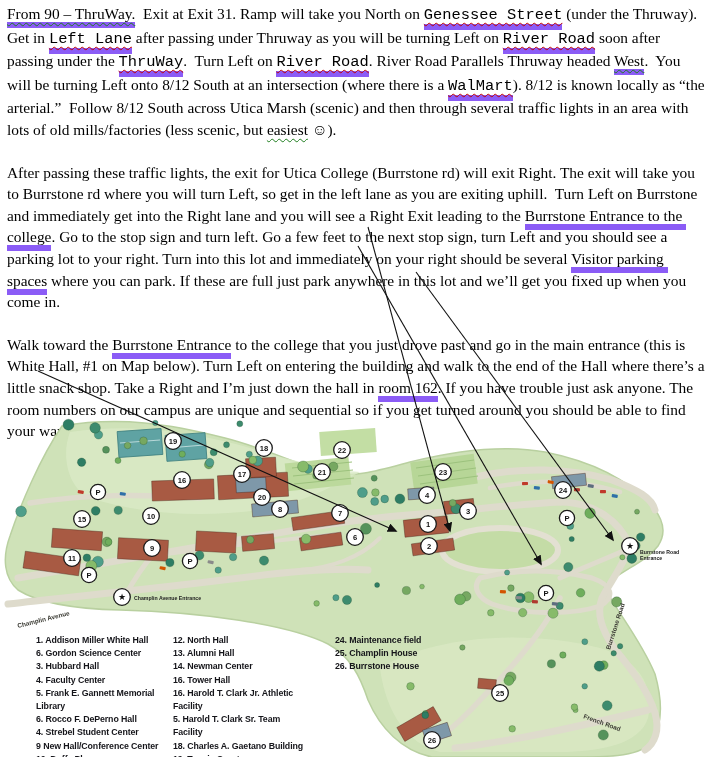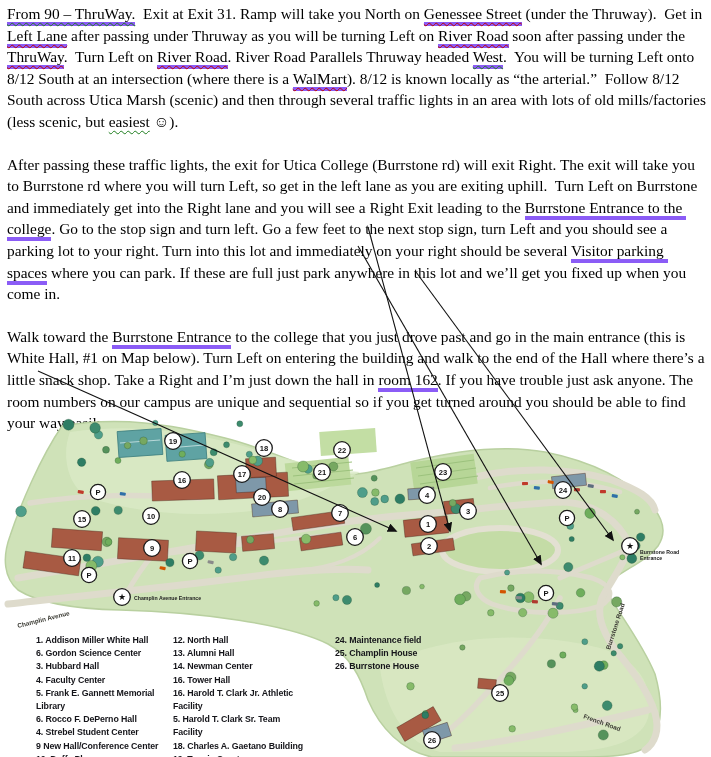--- a/index.html
+++ b/index.html
@@ -3,22 +3,22 @@
 <meta charset="utf-8">
 <style>
   html,body{margin:0;padding:0;}
   body{width:711px;height:757px;overflow:hidden;background:#fff;position:relative;
        font-family:"Liberation Serif","DejaVu Serif",serif;color:#000;}
   #page{position:absolute;inset:0;width:711px;height:757px;}
 
   
   #doc{position:absolute;left:7px;top:3px;width:699px;font-size:15.4px;line-height:21.6px;}
   #doc p{margin:0 0 21px 0;white-space:pre-wrap;}
-  .st-u{border-bottom:4px solid #8b5cf6;}
-  .st-red{text-decoration:underline wavy #c00000;text-decoration-thickness:1px;text-underline-offset:3px;}
+  .st-u{border-bottom:6px solid #8b5cf6;}
+  .st-red{text-decoration:underline wavy #c00000;text-decoration-thickness:1px;text-underline-offset:3px;font-family:Liberation Mono, monospace;}
   .st-green{text-decoration:underline wavy #1e7d1e;text-decoration-thickness:1px;text-underline-offset:3px;}
 
   
   #map-wrap{position:absolute;left:0;top:418px;width:711px;height:339px;}
   #legend{position:absolute;left:36px;top:634px;width:660px;
           font-family:"Liberation Sans","DejaVu Sans",sans-serif;
           font-size:8.8px;font-weight:bold;letter-spacing:-0.1px;color:#15151a;}
   .leg-col{position:absolute;top:0;}
   .leg-col div{line-height:13.2px;white-space:nowrap;}
   #arrow-overlay{position:absolute;left:0;top:0;width:711px;height:757px;pointer-events:none;}

